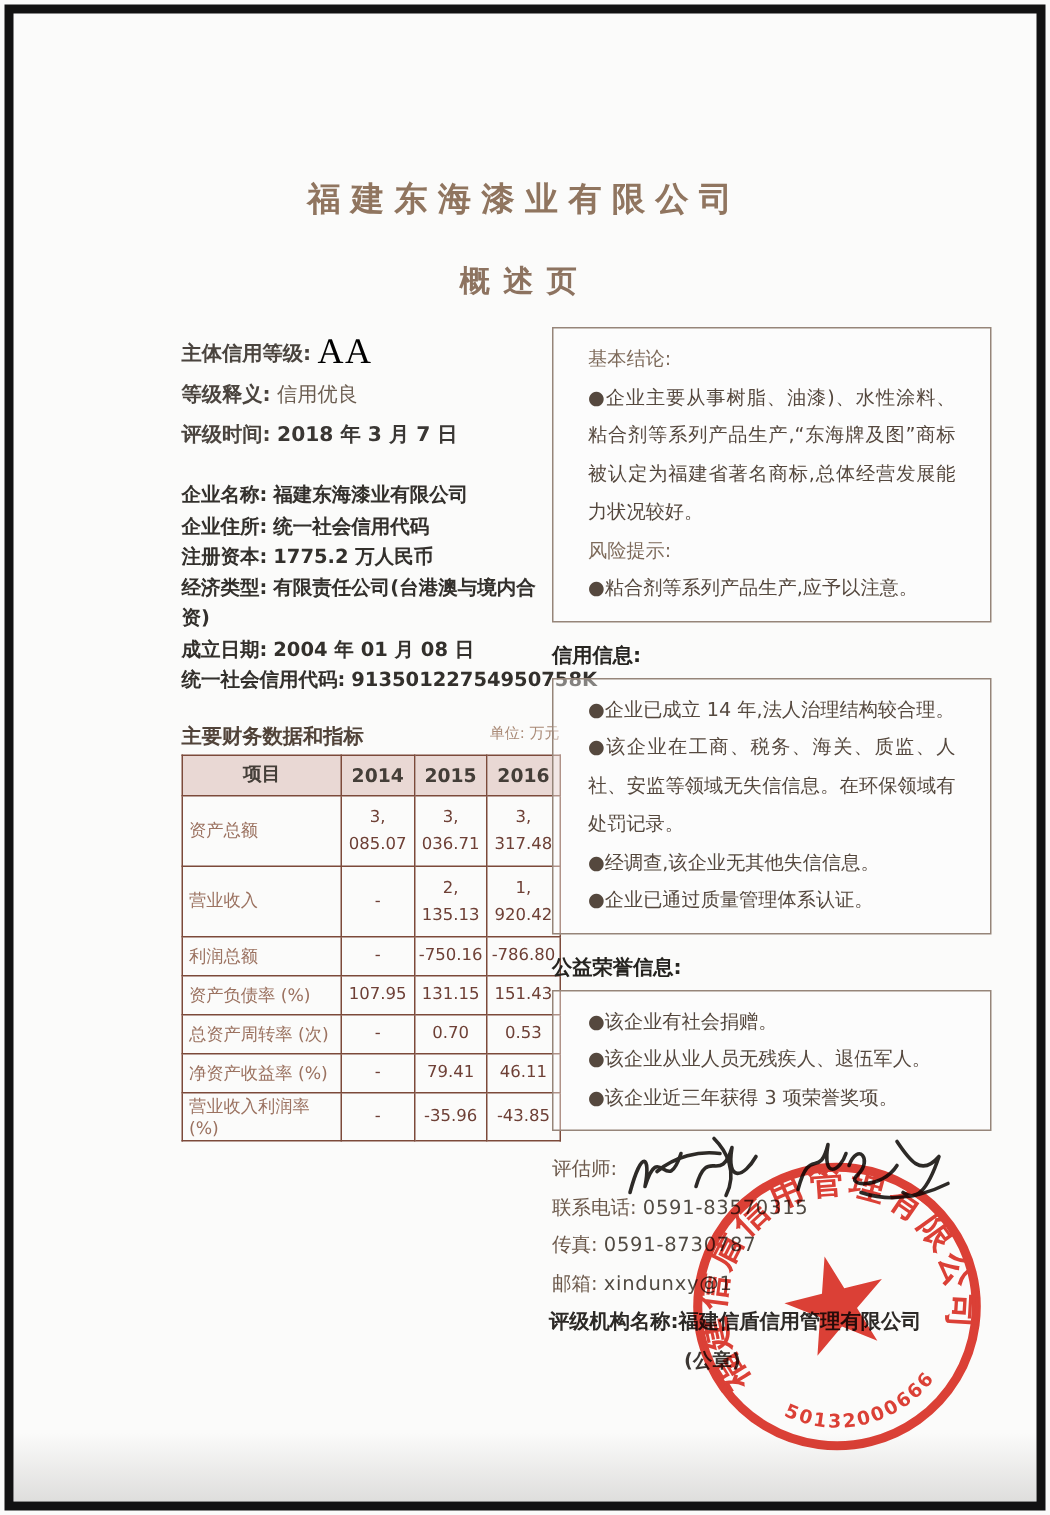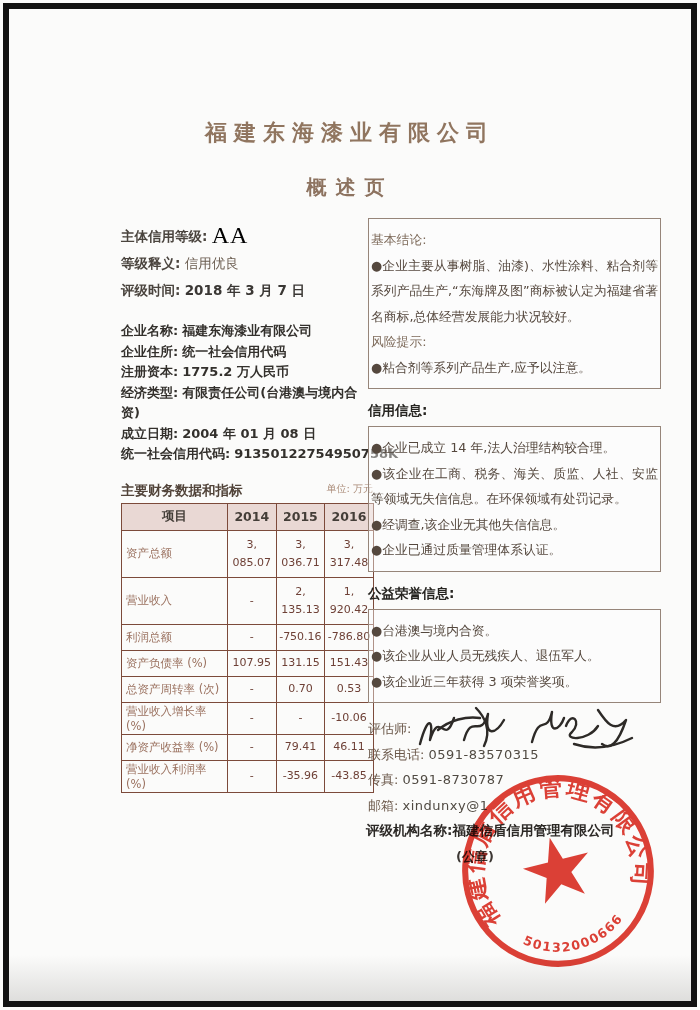--- a/index.html
+++ b/index.html
@@ -41,21 +41,21 @@
   td.lbl{font-size:11.5px;color:#9b7260;padding-left:4px;text-align:left;}
   td.num{font-size:11px;color:#6e4036;text-align:center;white-space:pre-line;line-height:1.55;}
   tr.tall td{height:44px;}
   tr.short td{height:23px;}
   col.c-lab{width:106px;}col.c-y{width:48.6px;}
 
   
   .right-col{position:absolute;left:368px;top:218px;width:293px;}
   .sec-head{font-size:13.5px;font-weight:bold;color:#262420;margin-bottom:6px;}
   .sec-box{border:1.5px solid #968579;background:rgba(255,255,255,.4);
-    padding:8px 2px;font-size:12.8px;line-height:25.5px;color:#5e5045;
+    padding:8px 23px;font-size:12.8px;line-height:25.5px;color:#5e5045;
     text-align:justify;margin-bottom:13px;}
   .sub-lab{color:#7d6a5a;}
   .bullet{color:#55483e;}
 
   
   .footer-block{position:relative;margin-top:3px;font-size:13px;line-height:25.5px;color:#5a4c41;}
   .footer-block .f-lab{color:#6b584a;}
   .f-val{color:#504a42;letter-spacing:.5px;}
   .agency-line{font-weight:bold;color:#2c2926;font-size:13.5px;margin-left:-2px;}
   .seal-note{margin-left:88px;font-weight:bold;color:#3c3733;}
@@ -161,26 +161,20 @@
         <td class="num">131.15</td>
         <td class="num">151.43</td>
       </tr>
       <tr class="short">
         <td class="lbl">总资产周转率 (次)</td>
         <td class="num">-</td>
         <td class="num">0.70</td>
         <td class="num">0.53</td>
       </tr>
       <tr class="short">
-        <td class="lbl">营业收入增长率 (%)</td>
-        <td class="num">-</td>
-        <td class="num">-</td>
-        <td class="num">-10.06</td>
-      </tr>
-      <tr class="short">
         <td class="lbl">净资产收益率 (%)</td>
         <td class="num">-</td>
         <td class="num">79.41</td>
         <td class="num">46.11</td>
       </tr>
       <tr class="short">
         <td class="lbl">营业收入利润率 (%)</td>
         <td class="num">-</td>
         <td class="num">-35.96</td>
         <td class="num">-43.85</td>
@@ -202,21 +196,21 @@
   <div class="sec-head">信用信息:</div>
   <div class="sec-box">
     <div class="bullet">●企业已成立 14 年,法人治理结构较合理。</div>
     <div class="bullet">●该企业在工商、税务、海关、质监、人社、安监等领域无失信信息。在环保领域有处罚记录。</div>
     <div class="bullet">●经调查,该企业无其他失信信息。</div>
     <div class="bullet">●企业已通过质量管理体系认证。</div>
   </div>
 
   <div class="sec-head">公益荣誉信息:</div>
   <div class="sec-box">
-    <div class="bullet">●台港澳与境内合资。</div>
+    <div class="bullet">●该企业有社会捐赠。</div>
     <div class="bullet">●该企业从业人员无残疾人、退伍军人。</div>
     <div class="bullet">●该企业近三年获得 3 项荣誉奖项。</div>
   </div>
 
   <div class="footer-block">
     <div>
       <span class="f-lab">评估师:</span>
       <svg class="sig-svg" width="232" height="62" viewBox="0 0 232 62" aria-label="刘文高 刘秀锦">
         <g stroke="#2d2a27" stroke-width="2.4" fill="none" stroke-linecap="round" stroke-linejoin="round">
           <path d="M6,44 C14,14 20,20 16,40 C26,8 30,48 40,18"></path>

